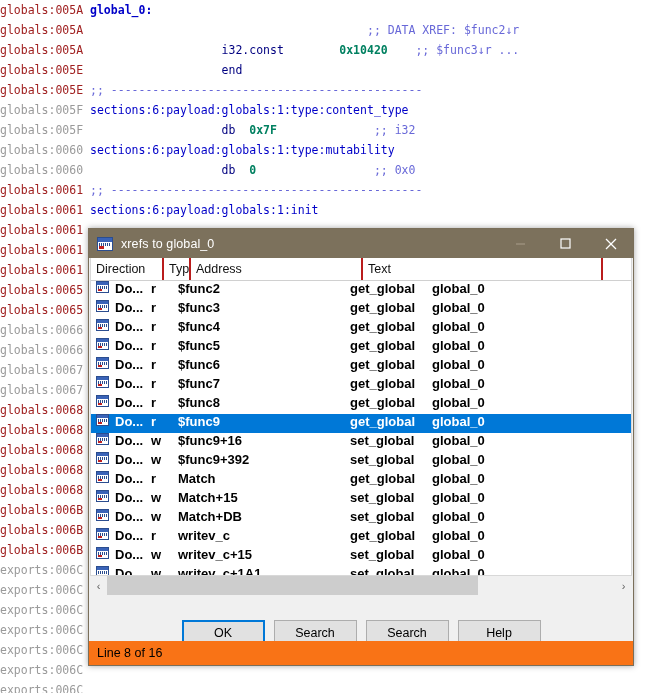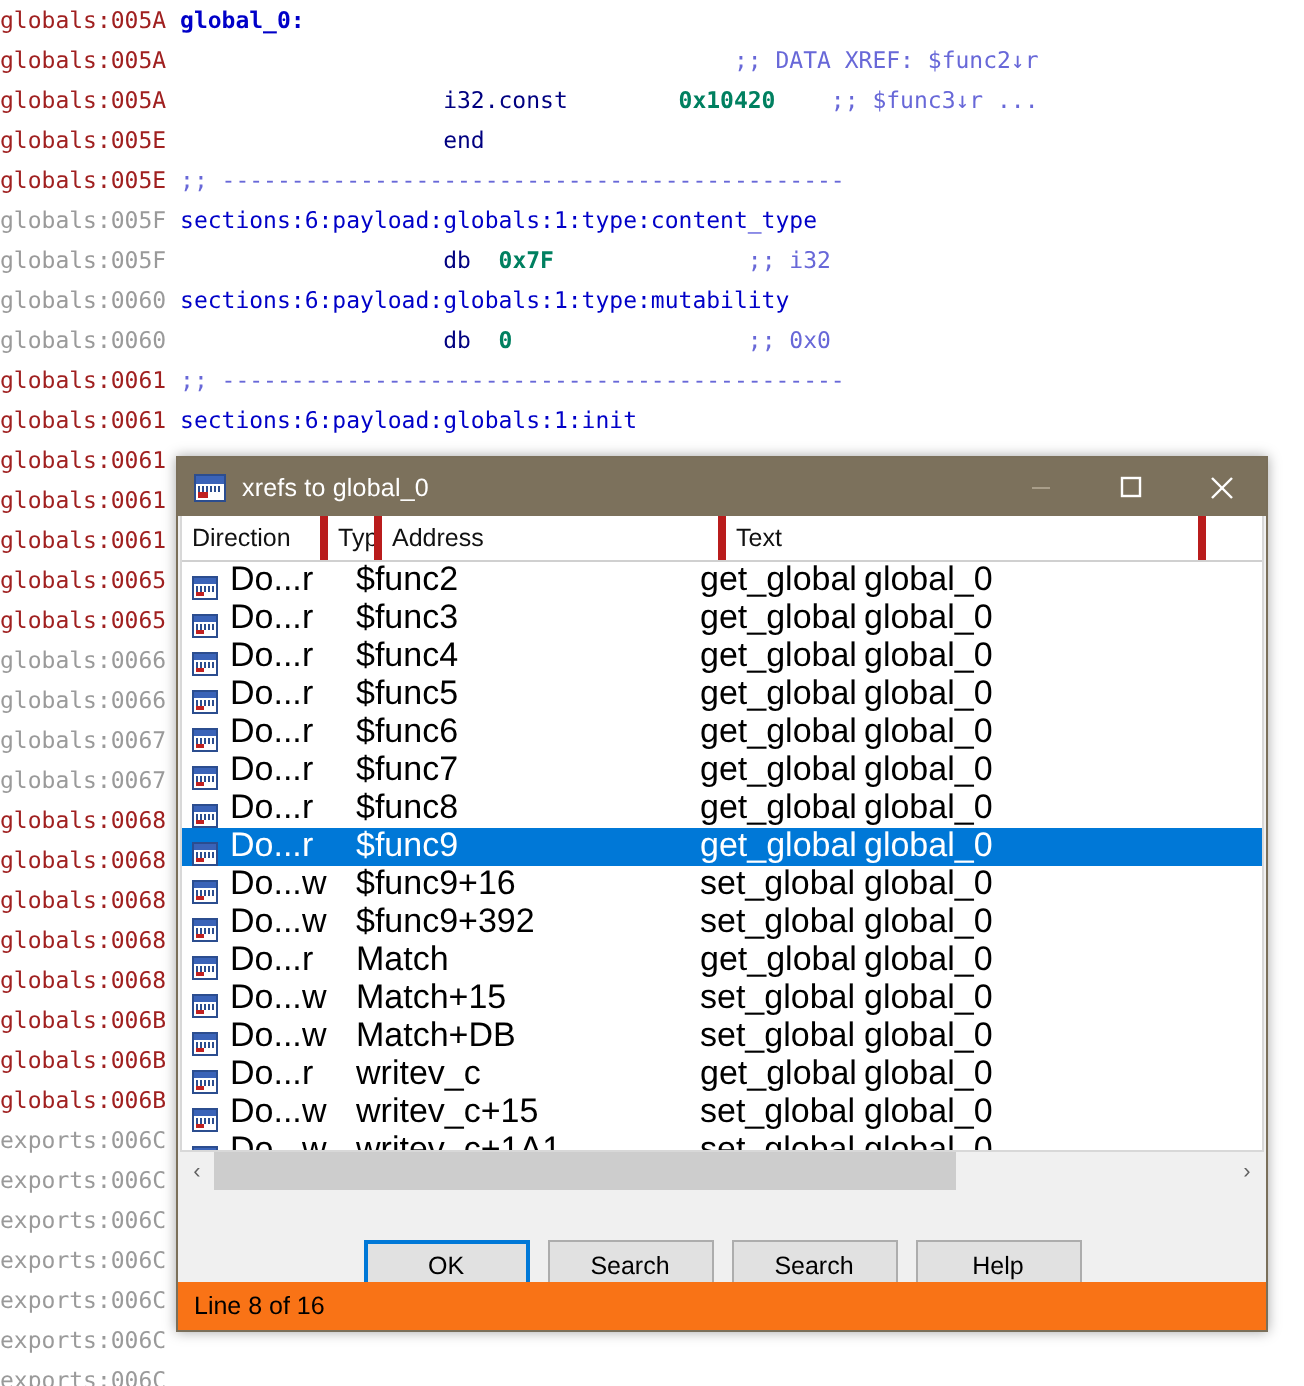--- a/index.html
+++ b/index.html
@@ -67,24 +67,24 @@
   #list-wrap{
     margin:0 1px;background:#ffffff;border:1px solid #d8d8d8;border-top:none;border-bottom:none;
     flex:1 1 auto;display:flex;flex-direction:column;overflow:hidden;
   }
   #col-header{
     height:22px;flex:0 0 auto;background:#ffffff;border-bottom:1px solid #d0d0d0;
     display:flex;align-items:center;font-size:12.5px;color:#111;position:relative;
   }
   #col-header .ch{
     height:22px;line-height:22px;padding-left:5px;box-sizing:border-box;
-    border-right:4px solid #b91c1c;overflow:hidden;white-space:nowrap;
+    border-right:2px solid #b91c1c;overflow:hidden;white-space:nowrap;
   }
   #rows{flex:1 1 auto;overflow:hidden;background:#ffffff;}
-  .row{height:19px;display:flex;align-items:flex-end;font-size:17px;color:#000;white-space:nowrap;}
+  .row{height:19px;display:flex;align-items:flex-start;font-size:13px;color:#000;white-space:nowrap;font-weight:bold;}
   .row.sel{background:#0078d7;color:#ffffff;}
   .rico{
     width:13px;height:12px;margin-left:5px;margin-right:6px;flex:0 0 auto;
     background:#ffffff;border:1px solid #2b4d8f;position:relative;box-sizing:border-box;
   }
   .rico .t{position:absolute;left:0;top:0;right:0;height:3px;background:#3a63b8;}
   .rico .b{position:absolute;left:1px;bottom:1px;width:4px;height:2px;background:#c02020;}
   .rico .m{position:absolute;left:1px;top:4px;right:1px;height:3px;
       background:repeating-linear-gradient(90deg,#2b4d8f 0 1px,transparent 1px 2px);}
   .cdir{width:36px;flex:0 0 auto;overflow:hidden;}

